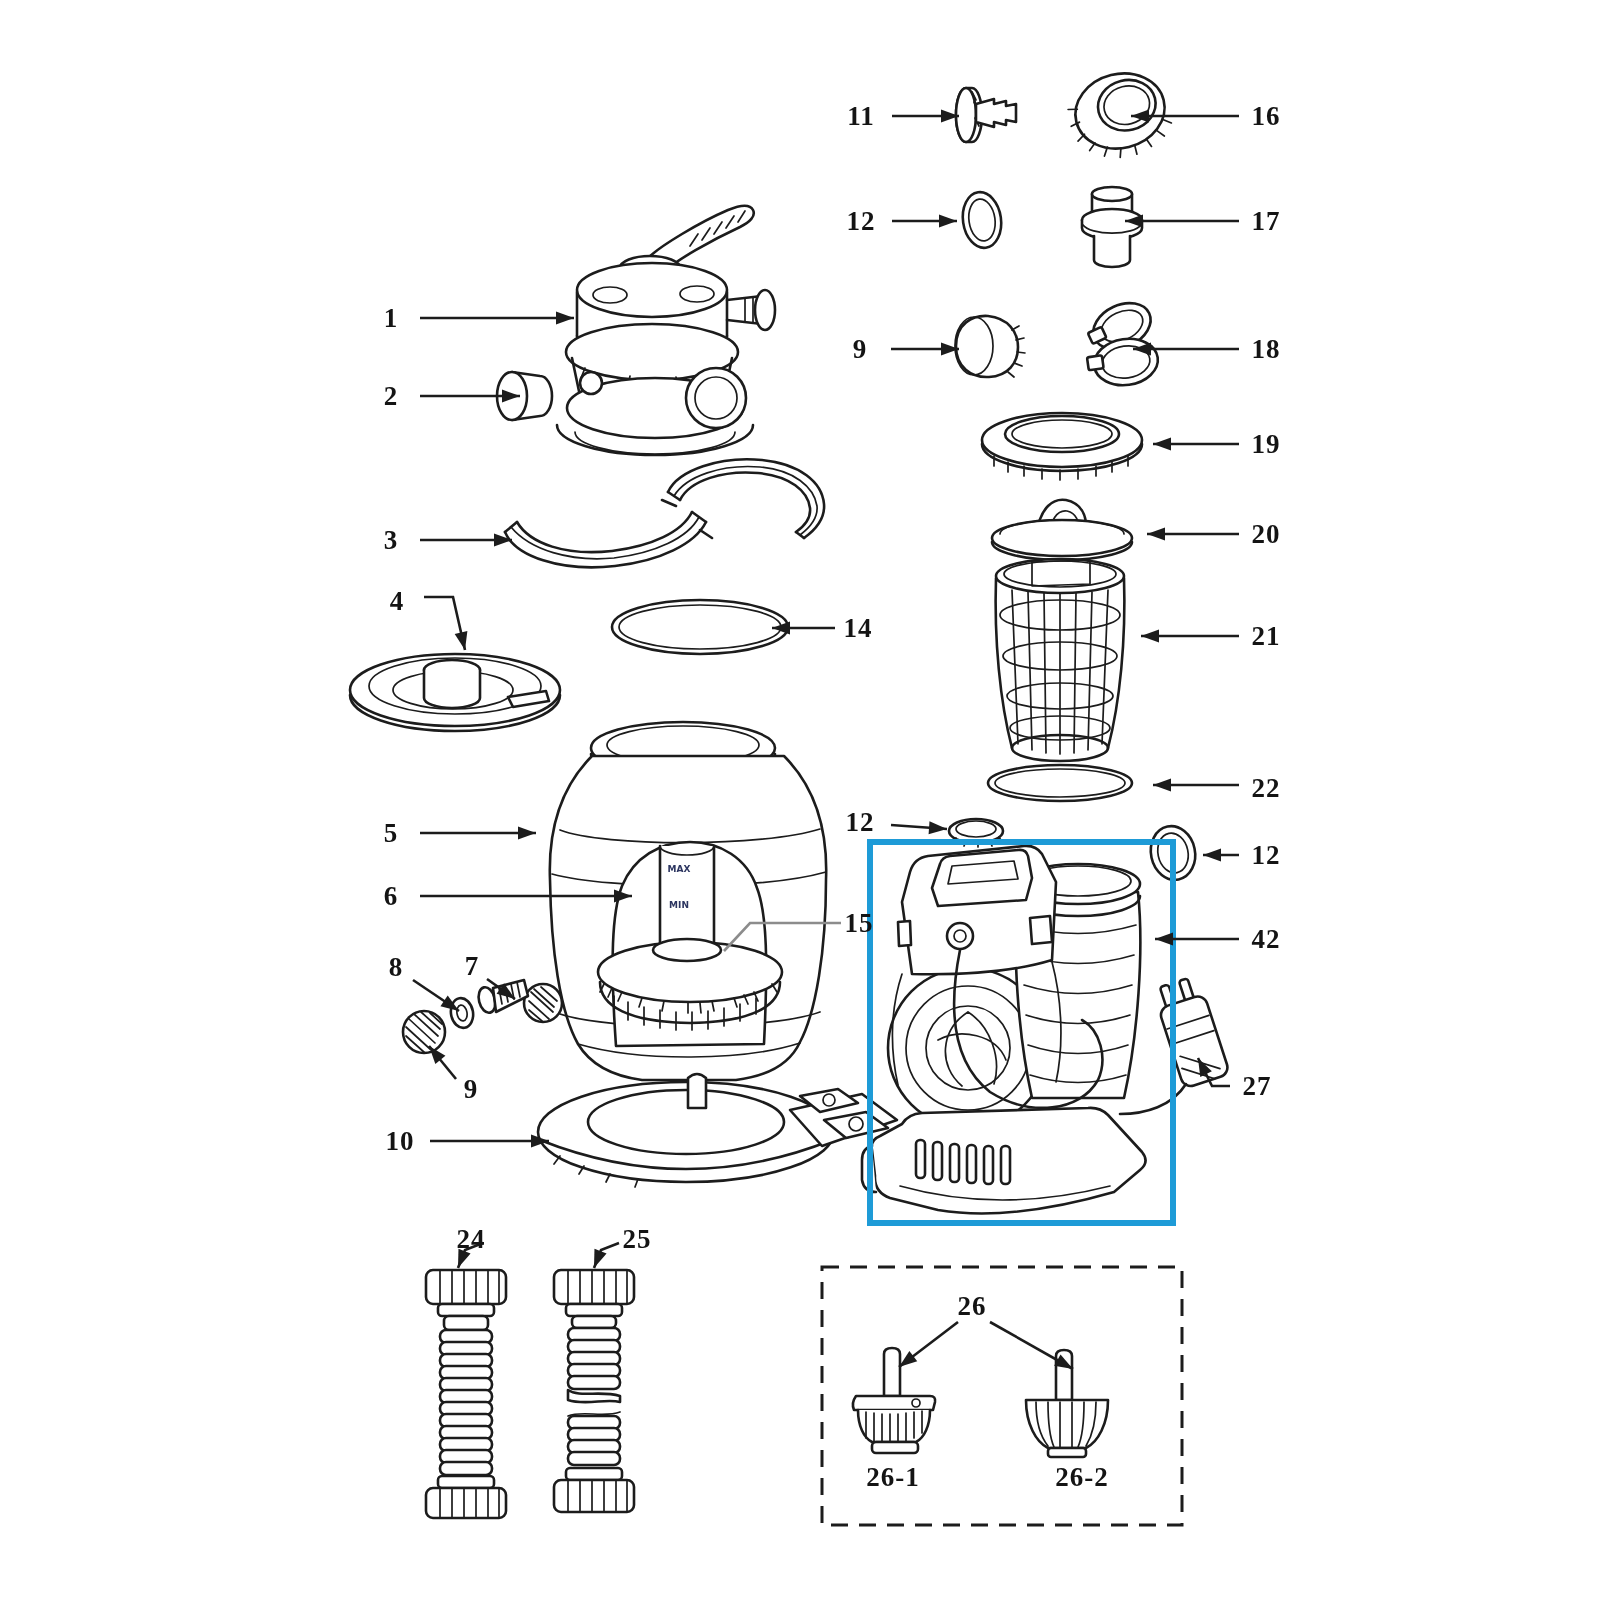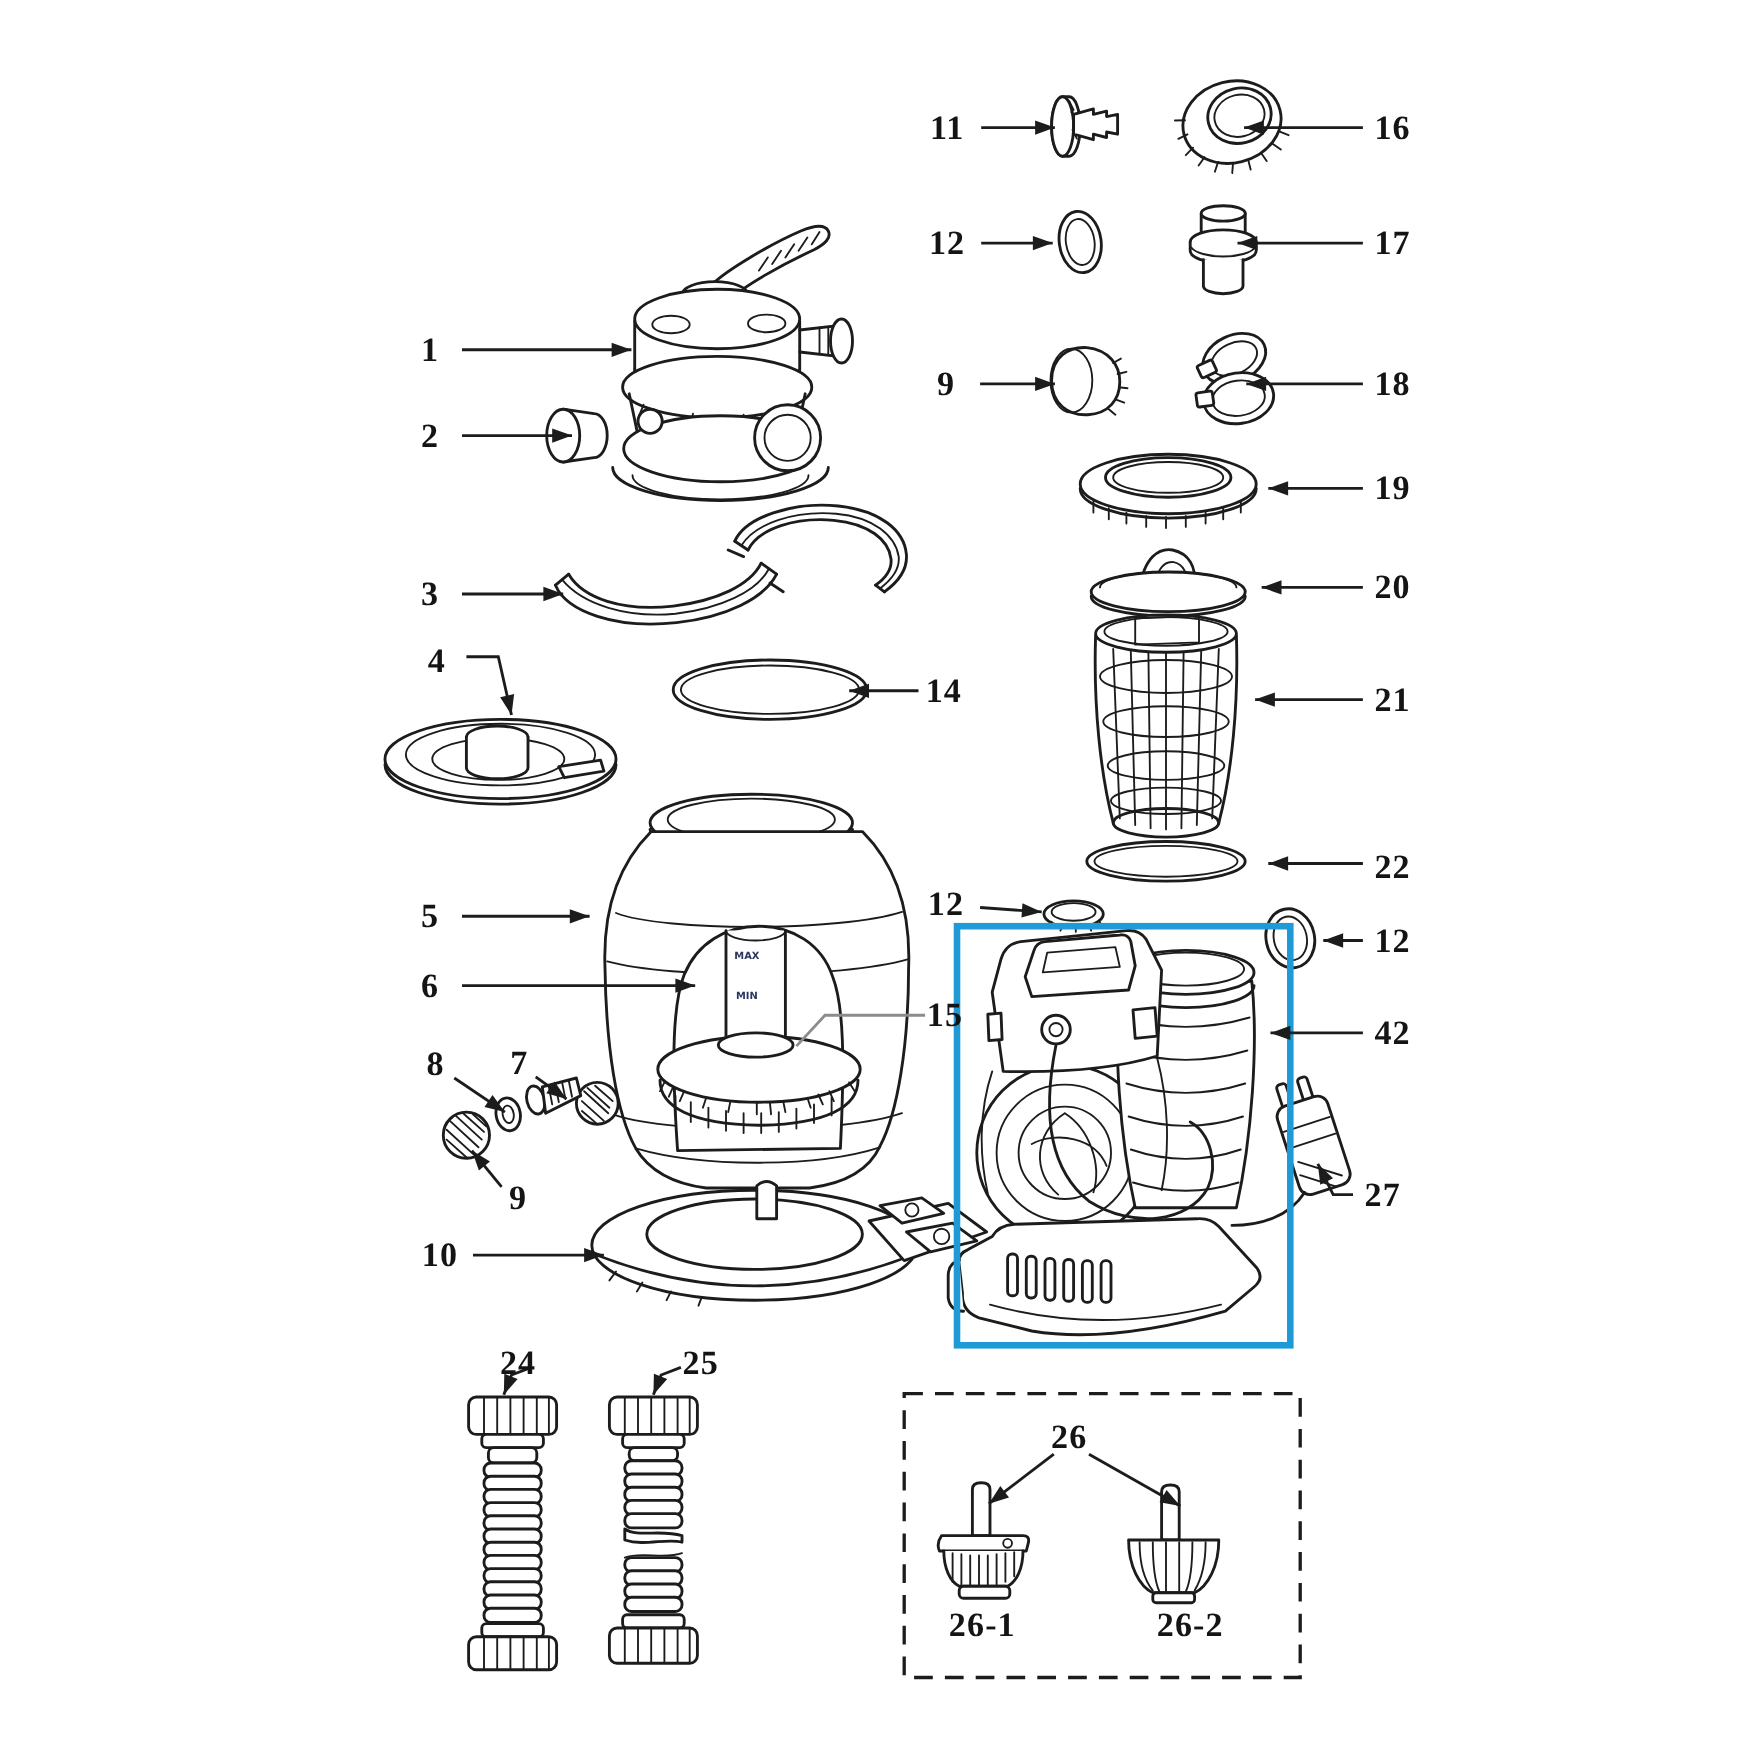--- a/index.html
+++ b/index.html
@@ -4,21 +4,21 @@
 <title>Parts Diagram</title>
 <style>
   html,body{margin:0;padding:0;background:#ffffff;}
   #canvas{position:relative;width:1600px;height:1600px;background:#ffffff;overflow:hidden;
           font-family:"Liberation Serif", serif;}
   #art{position:absolute;left:0;top:0;}
   .part{stroke:#1c1c1c;stroke-width:2.6;fill:none;stroke-linecap:round;stroke-linejoin:round;}
   .part .fw{fill:#ffffff;}
   .part .thin{stroke-width:1.7;}
   .callout-line{fill:none;stroke-width:2.6;}
-  .label{position:absolute;transform:translate(-50%,-50%);font-size:31px;font-weight:600;
+  .label{position:absolute;transform:translate(-50%,-50%);font-size:27px;font-weight:600;
          color:#141414;white-space:nowrap;letter-spacing:1px;}
   .inner-txt{font-family:"DejaVu Sans",sans-serif;font-size:9px;font-weight:bold;fill:#2c3560;stroke:none;}
 </style>
 </head>
 <body>
 
 <div id="canvas">
 <svg id="art" width="1600" height="1600" viewBox="0 0 1600 1600">
 
   <g class="part">

